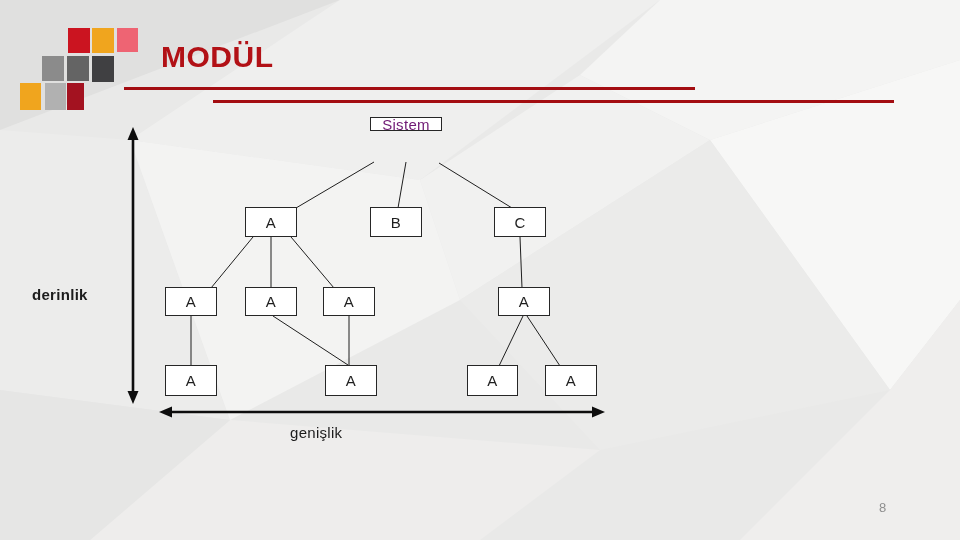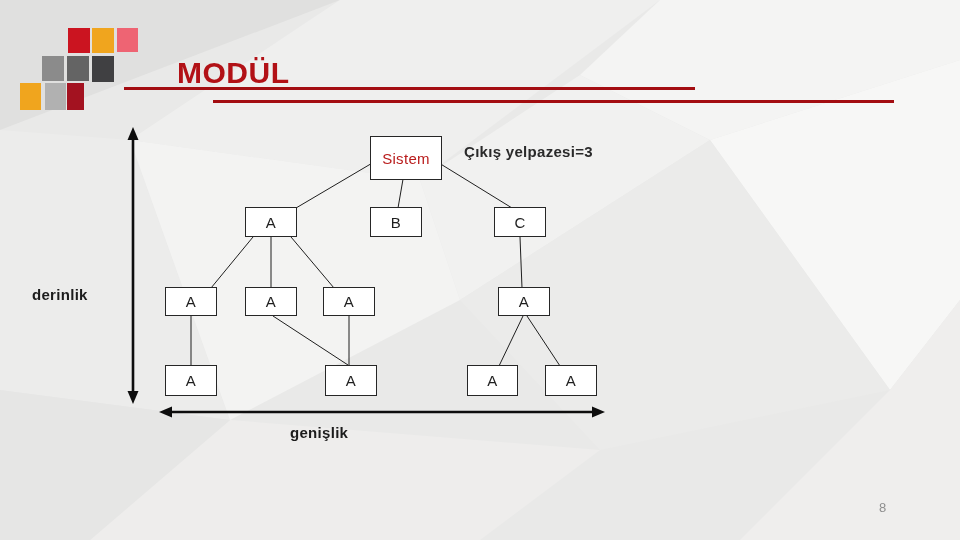--- a/index.html
+++ b/index.html
@@ -13,39 +13,39 @@
     background:#e9e9e8;overflow:hidden;
   }
   .bg-facets{position:absolute;inset:0;z-index:0;}
   .layer{position:absolute;inset:0;z-index:1;}
 
   
   .logo-square{position:absolute;}
 
   
   .slide-title{
-    position:absolute;left:161px;top:40px;margin:16px;
+    position:absolute;left:161px;top:40px;margin:0;
     font-size:30px;font-weight:800;letter-spacing:.5px;
   }
   .rule{position:absolute;height:3px;}
   .rule1{left:124px;top:87px;width:571px;}
   .rule2{left:213px;top:100px;width:681px;}
 
   
   .node{
     position:absolute;box-sizing:border-box;
     background:#fff;border:1px solid #262626;
     display:flex;align-items:center;justify-content:center;
     font-size:15px;letter-spacing:.3px;color:#1f1f1f;
   }
 
   
   .lbl{position:absolute;font-size:15px;letter-spacing:.3px;color:#1c1c1c;white-space:nowrap;}
   .lbl-depth{left:32px;top:286px;font-weight:700;}
-  .lbl-width{left:290px;top:424px;font-weight:700;}
+  .lbl-width{left:290px;top:424px;font-weight:400;}
   .lbl-output{left:464px;top:143px;font-weight:600;color:#2a2a2a;}
   .lbl-input{left:363px;top:323px;font-weight:600;color:#222;line-height:19px;}
 
   .page-num{position:absolute;left:879px;top:500px;font-size:13px;color:#8f8f8f;}
 
   svg.overlay{position:absolute;inset:0;width:960px;height:540px;}
 </style>
 </head>
 <body>
 
@@ -99,33 +99,32 @@
         <line x1="527" y1="316" x2="560" y2="366" stroke="#1f1f1f" stroke-width="1"></line>
         <line x1="133" y1="138" x2="133" y2="393" stroke="#0d0d0d" stroke-width="2.6"></line>
         <polygon points="133,127 127.5,140 138.5,140" fill="#0d0d0d"></polygon>
         <polygon points="133,404 127.5,391 138.5,391" fill="#0d0d0d"></polygon>
         <line x1="170" y1="412" x2="594" y2="412" stroke="#0d0d0d" stroke-width="2.6"></line>
         <polygon points="159,412 172,406.5 172,417.5" fill="#0d0d0d"></polygon>
         <polygon points="605,412 592,406.5 592,417.5" fill="#0d0d0d"></polygon>
       </svg>
 
     <div id="nodes">
-        <div class="node" style="left: 370px; top: 136px; width: 72px; height: 44px; border-color: rgb(38, 38, 38); background: rgb(255, 255, 255); color: #b91c1c;">Sistem</div>
+        <div class="node" style="left: 370px; top: 117px; width: 72px; height: 14px; border-color: rgb(38, 38, 38); background: rgb(255, 255, 255); color: #701a75;">Sistem</div>
         <div class="node" style="left: 245px; top: 207px; width: 52px; height: 30px; border-color: rgb(38, 38, 38); background: rgb(255, 255, 255); color: rgb(31, 31, 31);">A</div>
         <div class="node" style="left: 370px; top: 207px; width: 52px; height: 30px; border-color: rgb(38, 38, 38); background: rgb(255, 255, 255); color: rgb(31, 31, 31);">B</div>
         <div class="node" style="left: 494px; top: 207px; width: 52px; height: 30px; border-color: rgb(38, 38, 38); background: rgb(255, 255, 255); color: rgb(31, 31, 31);">C</div>
         <div class="node" style="left: 165px; top: 287px; width: 52px; height: 29px; border-color: rgb(38, 38, 38); background: rgb(255, 255, 255); color: rgb(31, 31, 31);">A</div>
         <div class="node" style="left: 245px; top: 287px; width: 52px; height: 29px; border-color: rgb(38, 38, 38); background: rgb(255, 255, 255); color: rgb(31, 31, 31);">A</div>
         <div class="node" style="left: 323px; top: 287px; width: 52px; height: 29px; border-color: rgb(38, 38, 38); background: rgb(255, 255, 255); color: rgb(31, 31, 31);">A</div>
         <div class="node" style="left: 498px; top: 287px; width: 52px; height: 29px; border-color: rgb(38, 38, 38); background: rgb(255, 255, 255); color: rgb(31, 31, 31);">A</div>
         <div class="node" style="left: 165px; top: 365px; width: 52px; height: 31px; border-color: rgb(38, 38, 38); background: rgb(255, 255, 255); color: rgb(31, 31, 31);">A</div>
         <div class="node" style="left: 325px; top: 365px; width: 52px; height: 31px; border-color: rgb(38, 38, 38); background: rgb(255, 255, 255); color: rgb(31, 31, 31);">A</div>
         <div class="node" style="left: 467px; top: 365px; width: 51px; height: 31px; border-color: rgb(38, 38, 38); background: rgb(255, 255, 255); color: rgb(31, 31, 31);">A</div>
         <div class="node" style="left: 545px; top: 365px; width: 52px; height: 31px; border-color: rgb(38, 38, 38); background: rgb(255, 255, 255); color: rgb(31, 31, 31);">A</div>
       </div>
 
     <div class="lbl lbl-depth">derinlik</div>
     <div class="lbl lbl-width">genişlik</div>
-    <div class="lbl lbl-output">Çıkış yelpazesi=3</div>
 
     <div class="page-num" style="color: rgb(143, 143, 143);">8</div>
   </div>
 </div>
 
 </body></html>

